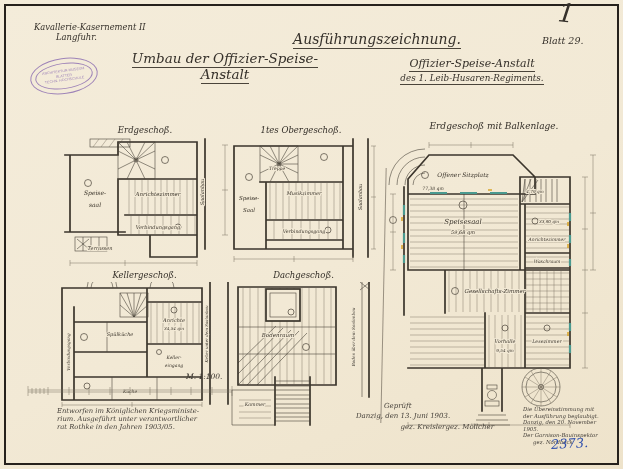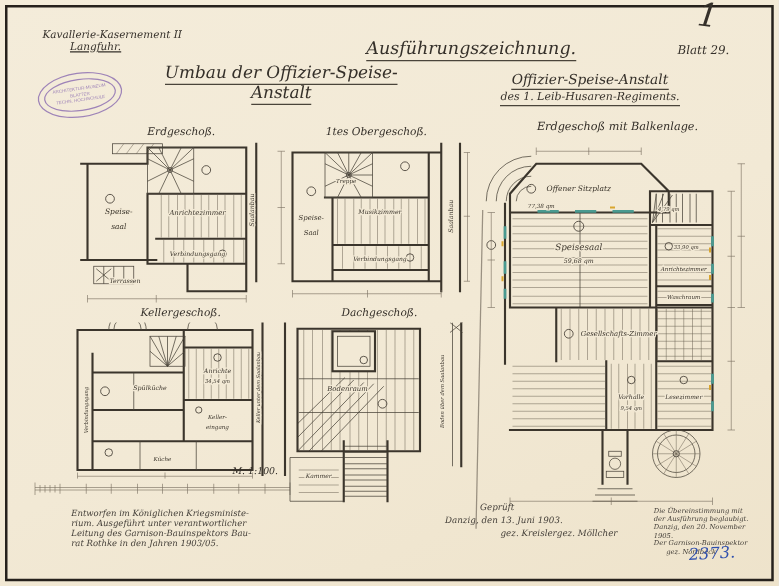--- a/index.html
+++ b/index.html
@@ -2,21 +2,21 @@
 <html><head>
 <meta charset="utf-8">
 <style>
   html,body{margin:0;padding:0;background:#e8e4da;}
   #sheet{position:relative;width:623px;height:469px;background:linear-gradient(155deg,#f4ecda 0%,#f2e9d5 55%,#eee3cb 100%);overflow:hidden;
          font-family:"DejaVu Serif",serif;color:#3a342b;}
   #frame{position:absolute;left:4px;top:4px;right:4px;bottom:4px;border:2px solid #26211c;pointer-events:none;}
   .abs{position:absolute;}
   .hw{font-family:"DejaVu Serif",serif;font-style:italic;color:#35302a;}
   .ul{border-bottom:1px solid #4a443a;padding-bottom:1px;}
-  .plan-title{font-family:"DejaVu Serif",serif;font-style:italic;text-align:center;font-size:8.5px;color:#332e28;height:12px;}
+  .plan-title{font-family:"DejaVu Serif",serif;font-style:italic;text-align:center;font-size:8.5px;color:#332e28;height:12px;margin-top:24px;}
   svg{display:block;}
   .w{stroke:#3b352c;stroke-width:1.7;fill:none;stroke-linecap:square;}
   .l{stroke:#4a443a;stroke-width:0.6;fill:none;}
   .j{stroke:#6a6152;stroke-width:0.4;fill:none;}
   .d{stroke:#7a7162;stroke-width:0.5;fill:none;}
   .c{stroke:#4a443a;stroke-width:0.7;fill:none;}
   .tw{stroke:#4a9a90;stroke-width:2.2;fill:none;}
   .yw{stroke:#d9a62e;stroke-width:1.6;fill:none;}
   .paper-fill{fill:#f2e9d5;}
   .plan text{paint-order:stroke;stroke:#f2e9d5;stroke-width:2px;fill:#3a342b;
@@ -32,21 +32,21 @@
 </head>
 <body>
 
 <div id="sheet">
   <div id="frame"></div>
 
   <div class="abs hw" style="left:558px;top:-2px;font-size:26px;transform:rotate(7deg);">1</div>
 
   <div class="abs hw" style="left:34px;top:22px;width:140px;font-size:8.4px;">
     <div>Kavallerie-Kasernement II</div>
-    <div style="padding-left:22px;text-decoration:underline;">Langfuhr.</div>
+    <div style="padding-left:22px;">Langfuhr.</div>
   </div>
 
   <div id="stamp" class="abs" style="left:30px;top:58px;width:66px;height:34px;">
     <div class="inner">
       <div>ARCHITEKTUR-MUSEUM</div>
       <div>BLATTER</div>
       <div>TECHN. HOCHSCHULE</div>
     </div>
   </div>
 
@@ -204,21 +204,20 @@
       <text x="110" y="160" font-size="5.5">Gesellschafts-Zimmer</text>
       <text x="120" y="210" font-size="5">Vorhalle</text>
       <text x="120" y="219" font-size="4.2">9,54 qm</text>
       <text x="162" y="210" font-size="4.8">Lesezimmer</text>
     </svg>
   </div>
 
   <div class="abs note" style="left:57px;top:407px;width:175px;font-size:6.8px;line-height:8px;">
     <div>Entworfen im Königlichen Kriegsministe-</div>
     <div>rium. Ausgeführt unter verantwortlicher</div>
-    <div>Leitung des Garnison-Bauinspektors Bau-</div>
     <div>rat Rothke in den Jahren 1903/05.</div>
   </div>
 
   <div class="abs note" style="left:348px;top:402px;width:150px;font-size:7px;line-height:9.5px;">
     <div style="padding-left:36px;">Geprüft</div>
     <div style="padding-left:8px;">Danzig, den 13. Juni 1903.</div>
     <div class="row" style="padding:2px 4px 0 16px;">
       <span>gez. Kreisler</span>
       <span>gez. Möllcher</span>
     </div>

